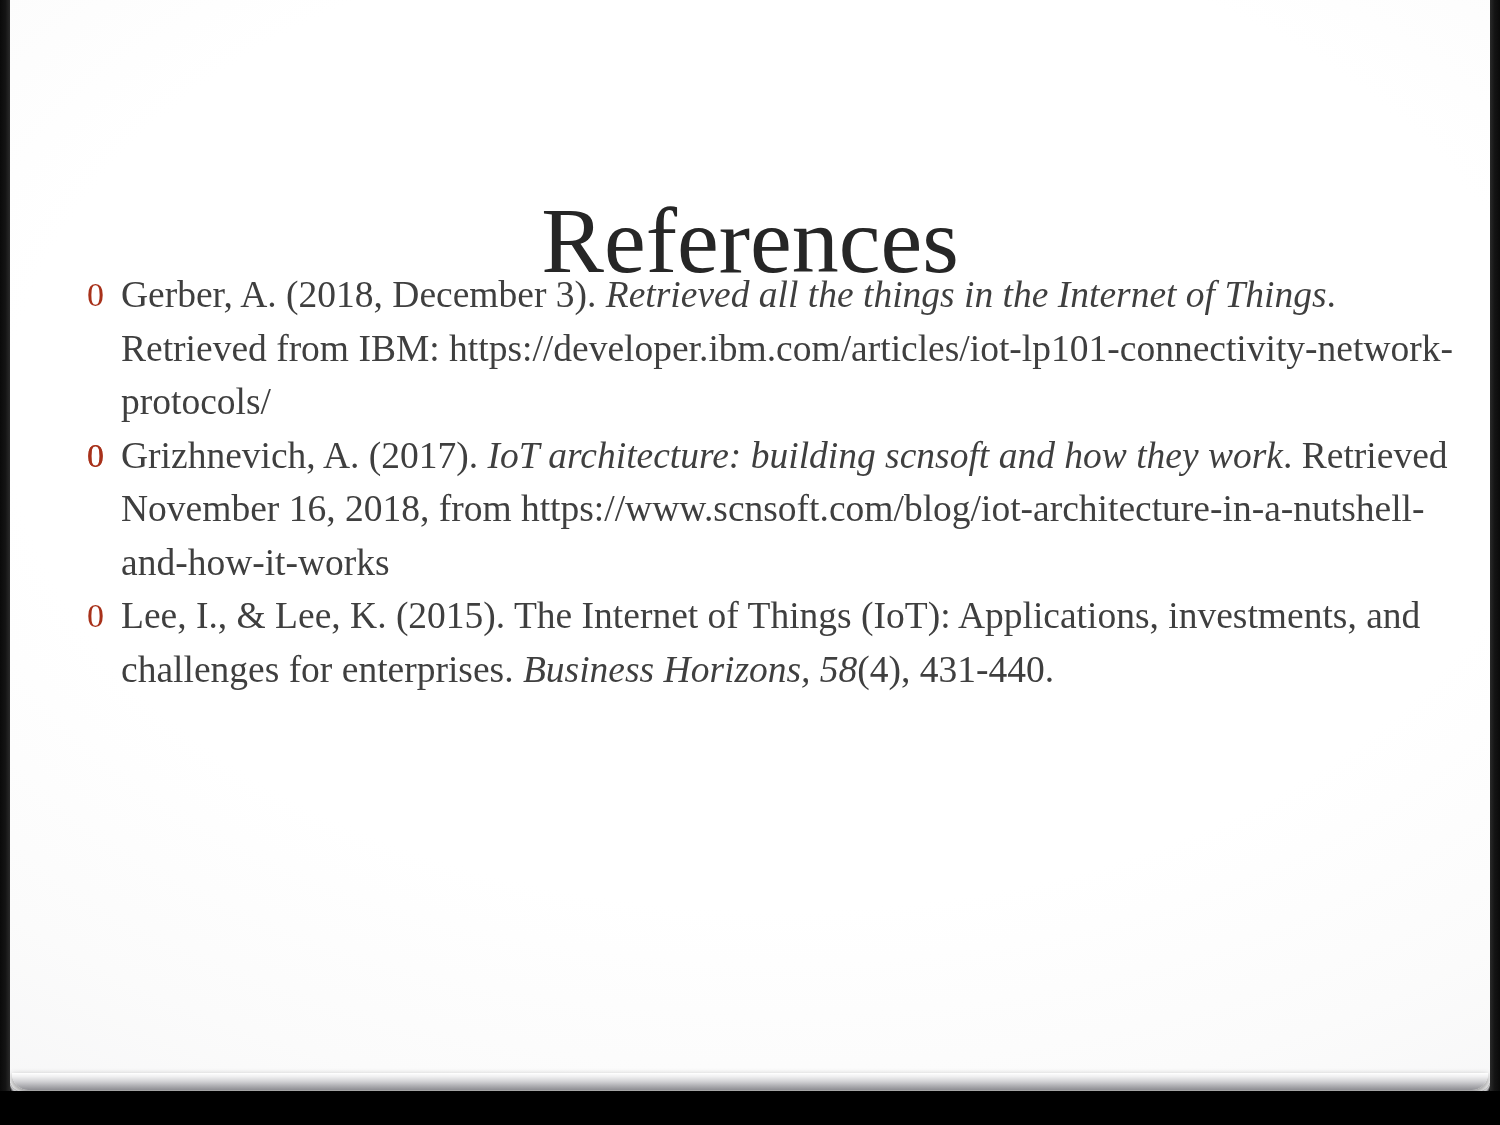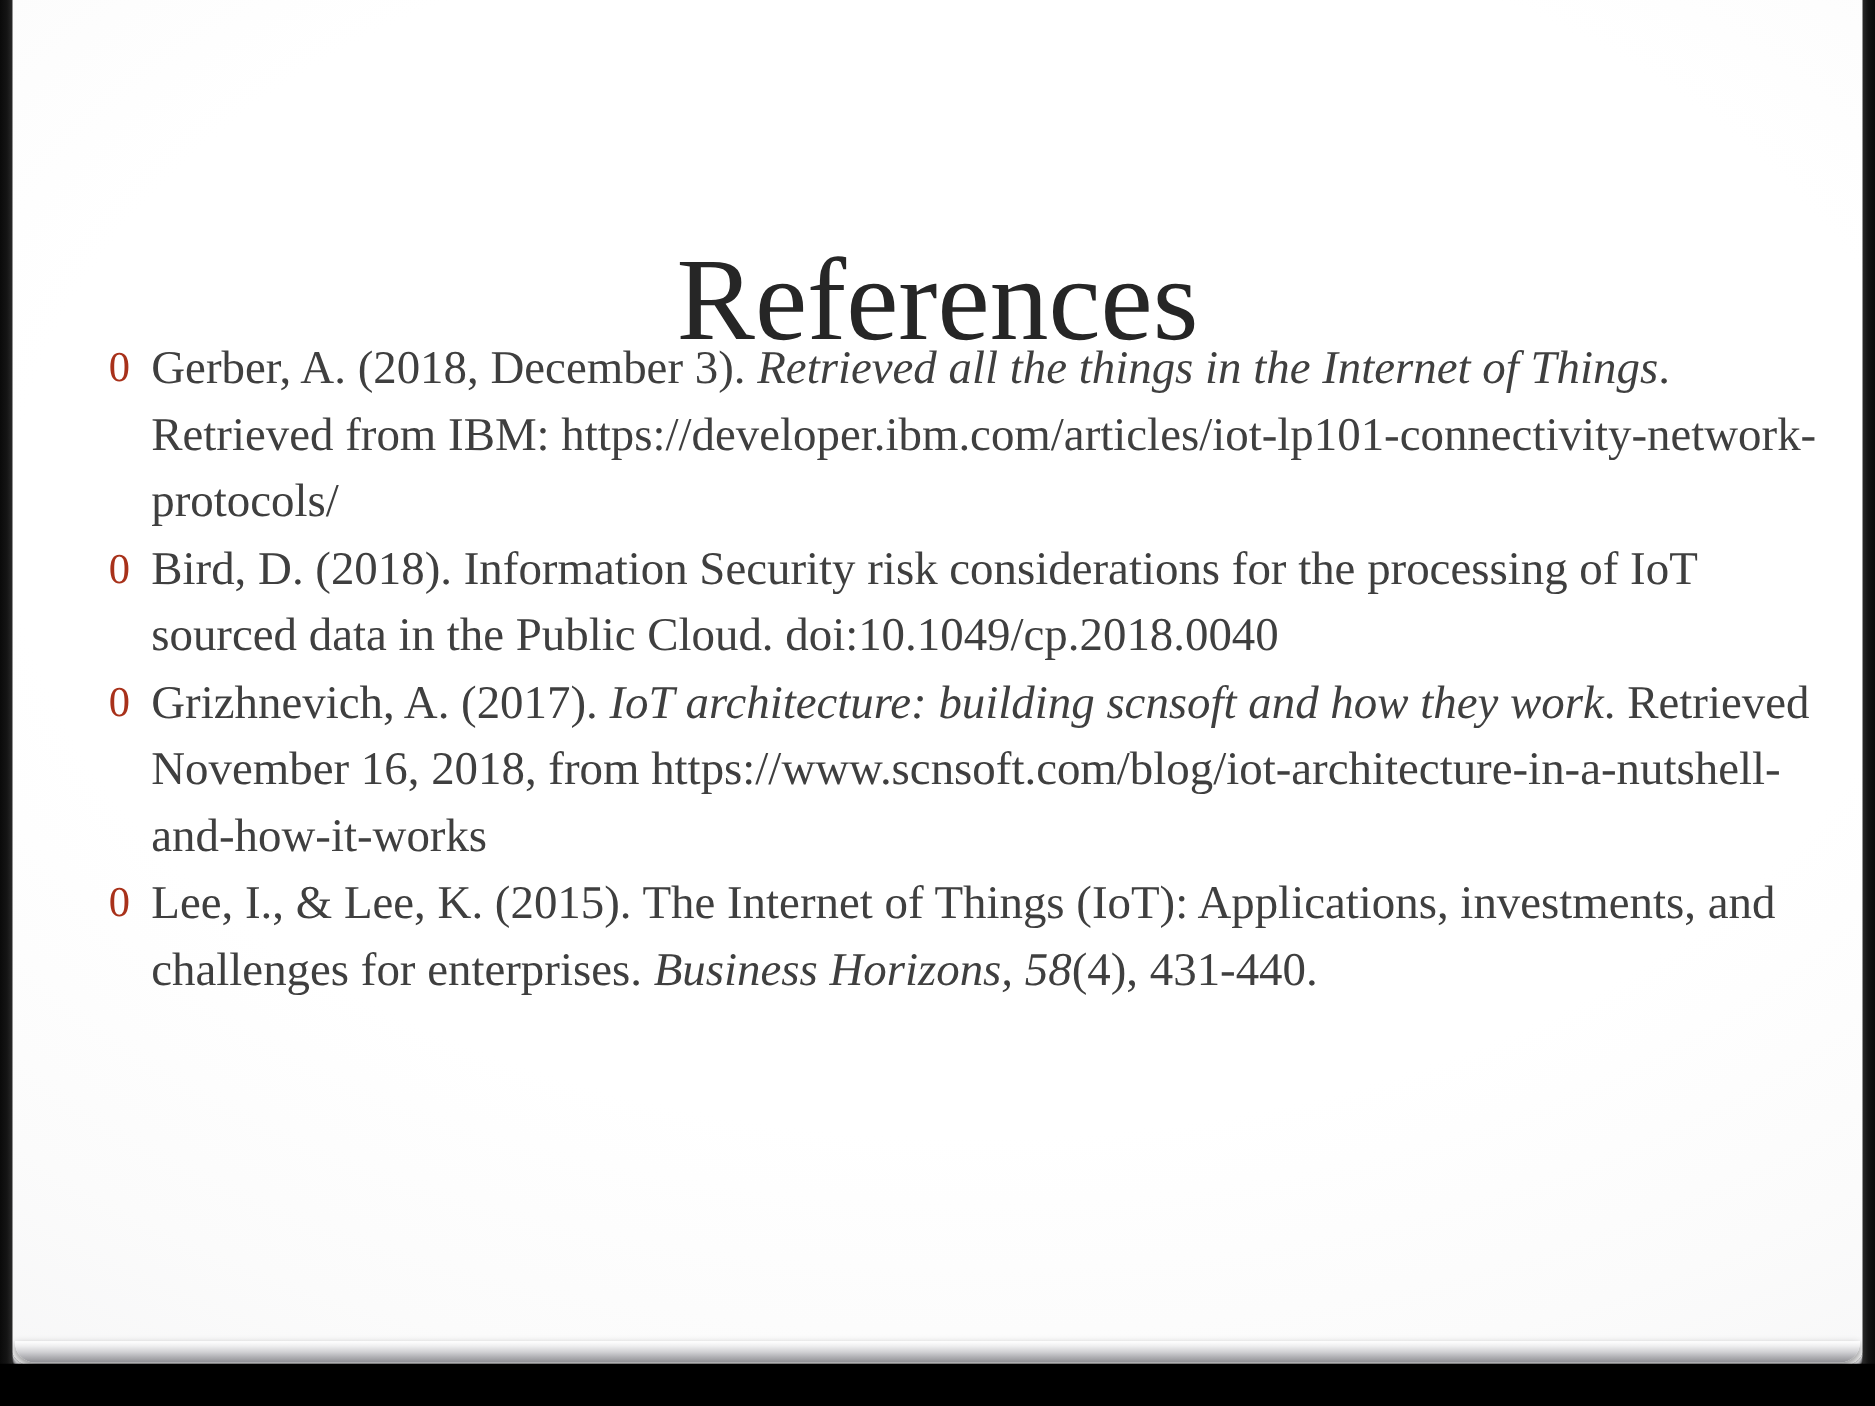--- a/index.html
+++ b/index.html
@@ -136,21 +136,20 @@
 
     <div class="ref-list">
 
       <div class="ref-item">
         <span class="ref-bullet">0</span>
         <span class="ref-text"><span>Gerber, A. (2018, December 3). </span><i>Retrieved all the things in the Internet of Things</i><span>. Retrieved from IBM: https://developer.ibm.com/articles/iot-lp101-connectivity-network-protocols/</span></span>
       </div>
 
       <div class="ref-item">
         <span class="ref-bullet">0</span>
-        <span class="ref-text"><span>Bird, D. (2018). Information Security risk considerations for the processing of IoT sourced data in the Public Cloud. doi:10.1049/cp.2018.0040</span></span>
       </div>
 
       <div class="ref-item">
         <span class="ref-bullet">0</span>
         <span class="ref-text"><span>Grizhnevich, A. (2017). </span><i>IoT architecture: building scnsoft and how they work</i><span>. Retrieved November 16, 2018, from https://www.scnsoft.com/blog/iot-architecture-in-a-nutshell-and-how-it-works</span></span>
       </div>
 
       <div class="ref-item">
         <span class="ref-bullet">0</span>
         <span class="ref-text"><span>Lee, I., &amp; Lee, K. (2015). The Internet of Things (IoT): Applications, investments, and challenges for enterprises. </span><i>Business Horizons, 58</i><span>(4), 431-440.</span></span>

